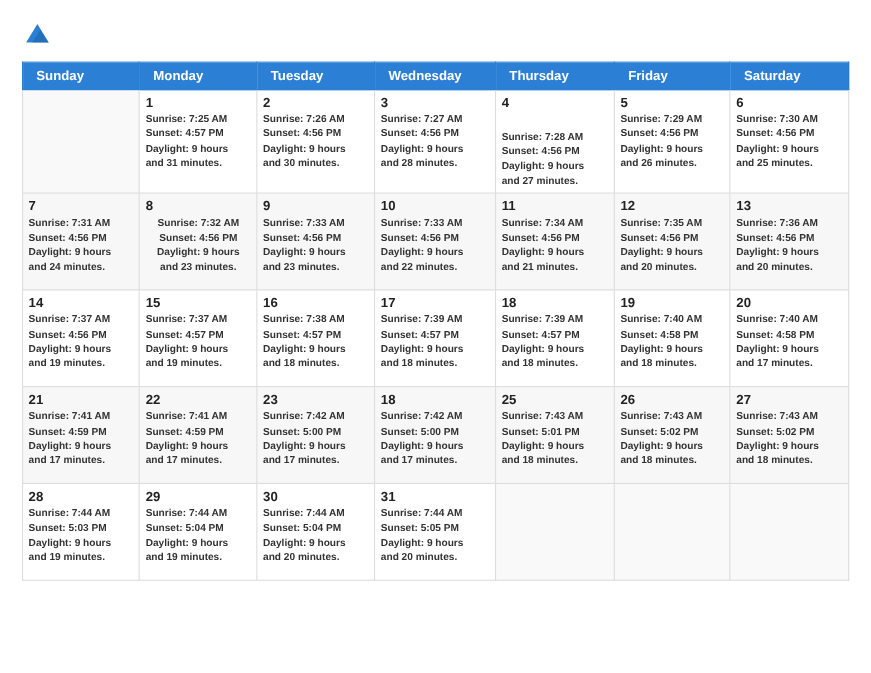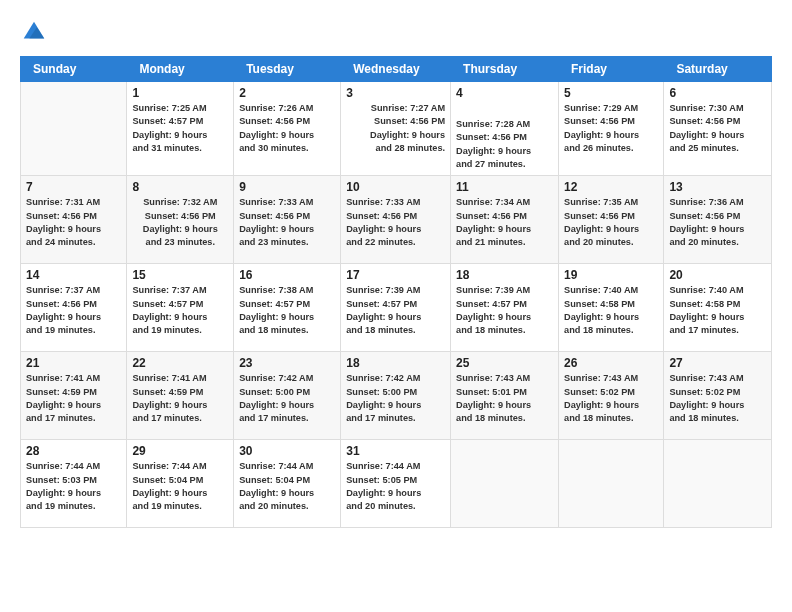--- a/index.html
+++ b/index.html
@@ -146,21 +146,21 @@
           </td>
           <td>
             <div class="day-number">2</div>
             <div class="day-detail" style="white-space: pre-line;">Sunrise: 7:26 AM
 Sunset: 4:56 PM
 Daylight: 9 hours
 and 30 minutes.</div>
           </td>
           <td>
             <div class="day-number">3</div>
-            <div class="day-detail" style="white-space: pre-line; text-align: right;">Sunrise: 7:27 AM
+            <div class="day-detail" style="white-space: pre-line;">Sunrise: 7:27 AM
 Sunset: 4:56 PM
 Daylight: 9 hours
 and 28 minutes.</div>
           </td>
           <td>
             <div class="day-number">4</div>
             <div class="day-detail" style="white-space: pre-line; margin-top: 18px;">Sunrise: 7:28 AM
 Sunset: 4:56 PM
 Daylight: 9 hours
 and 27 minutes.</div>

